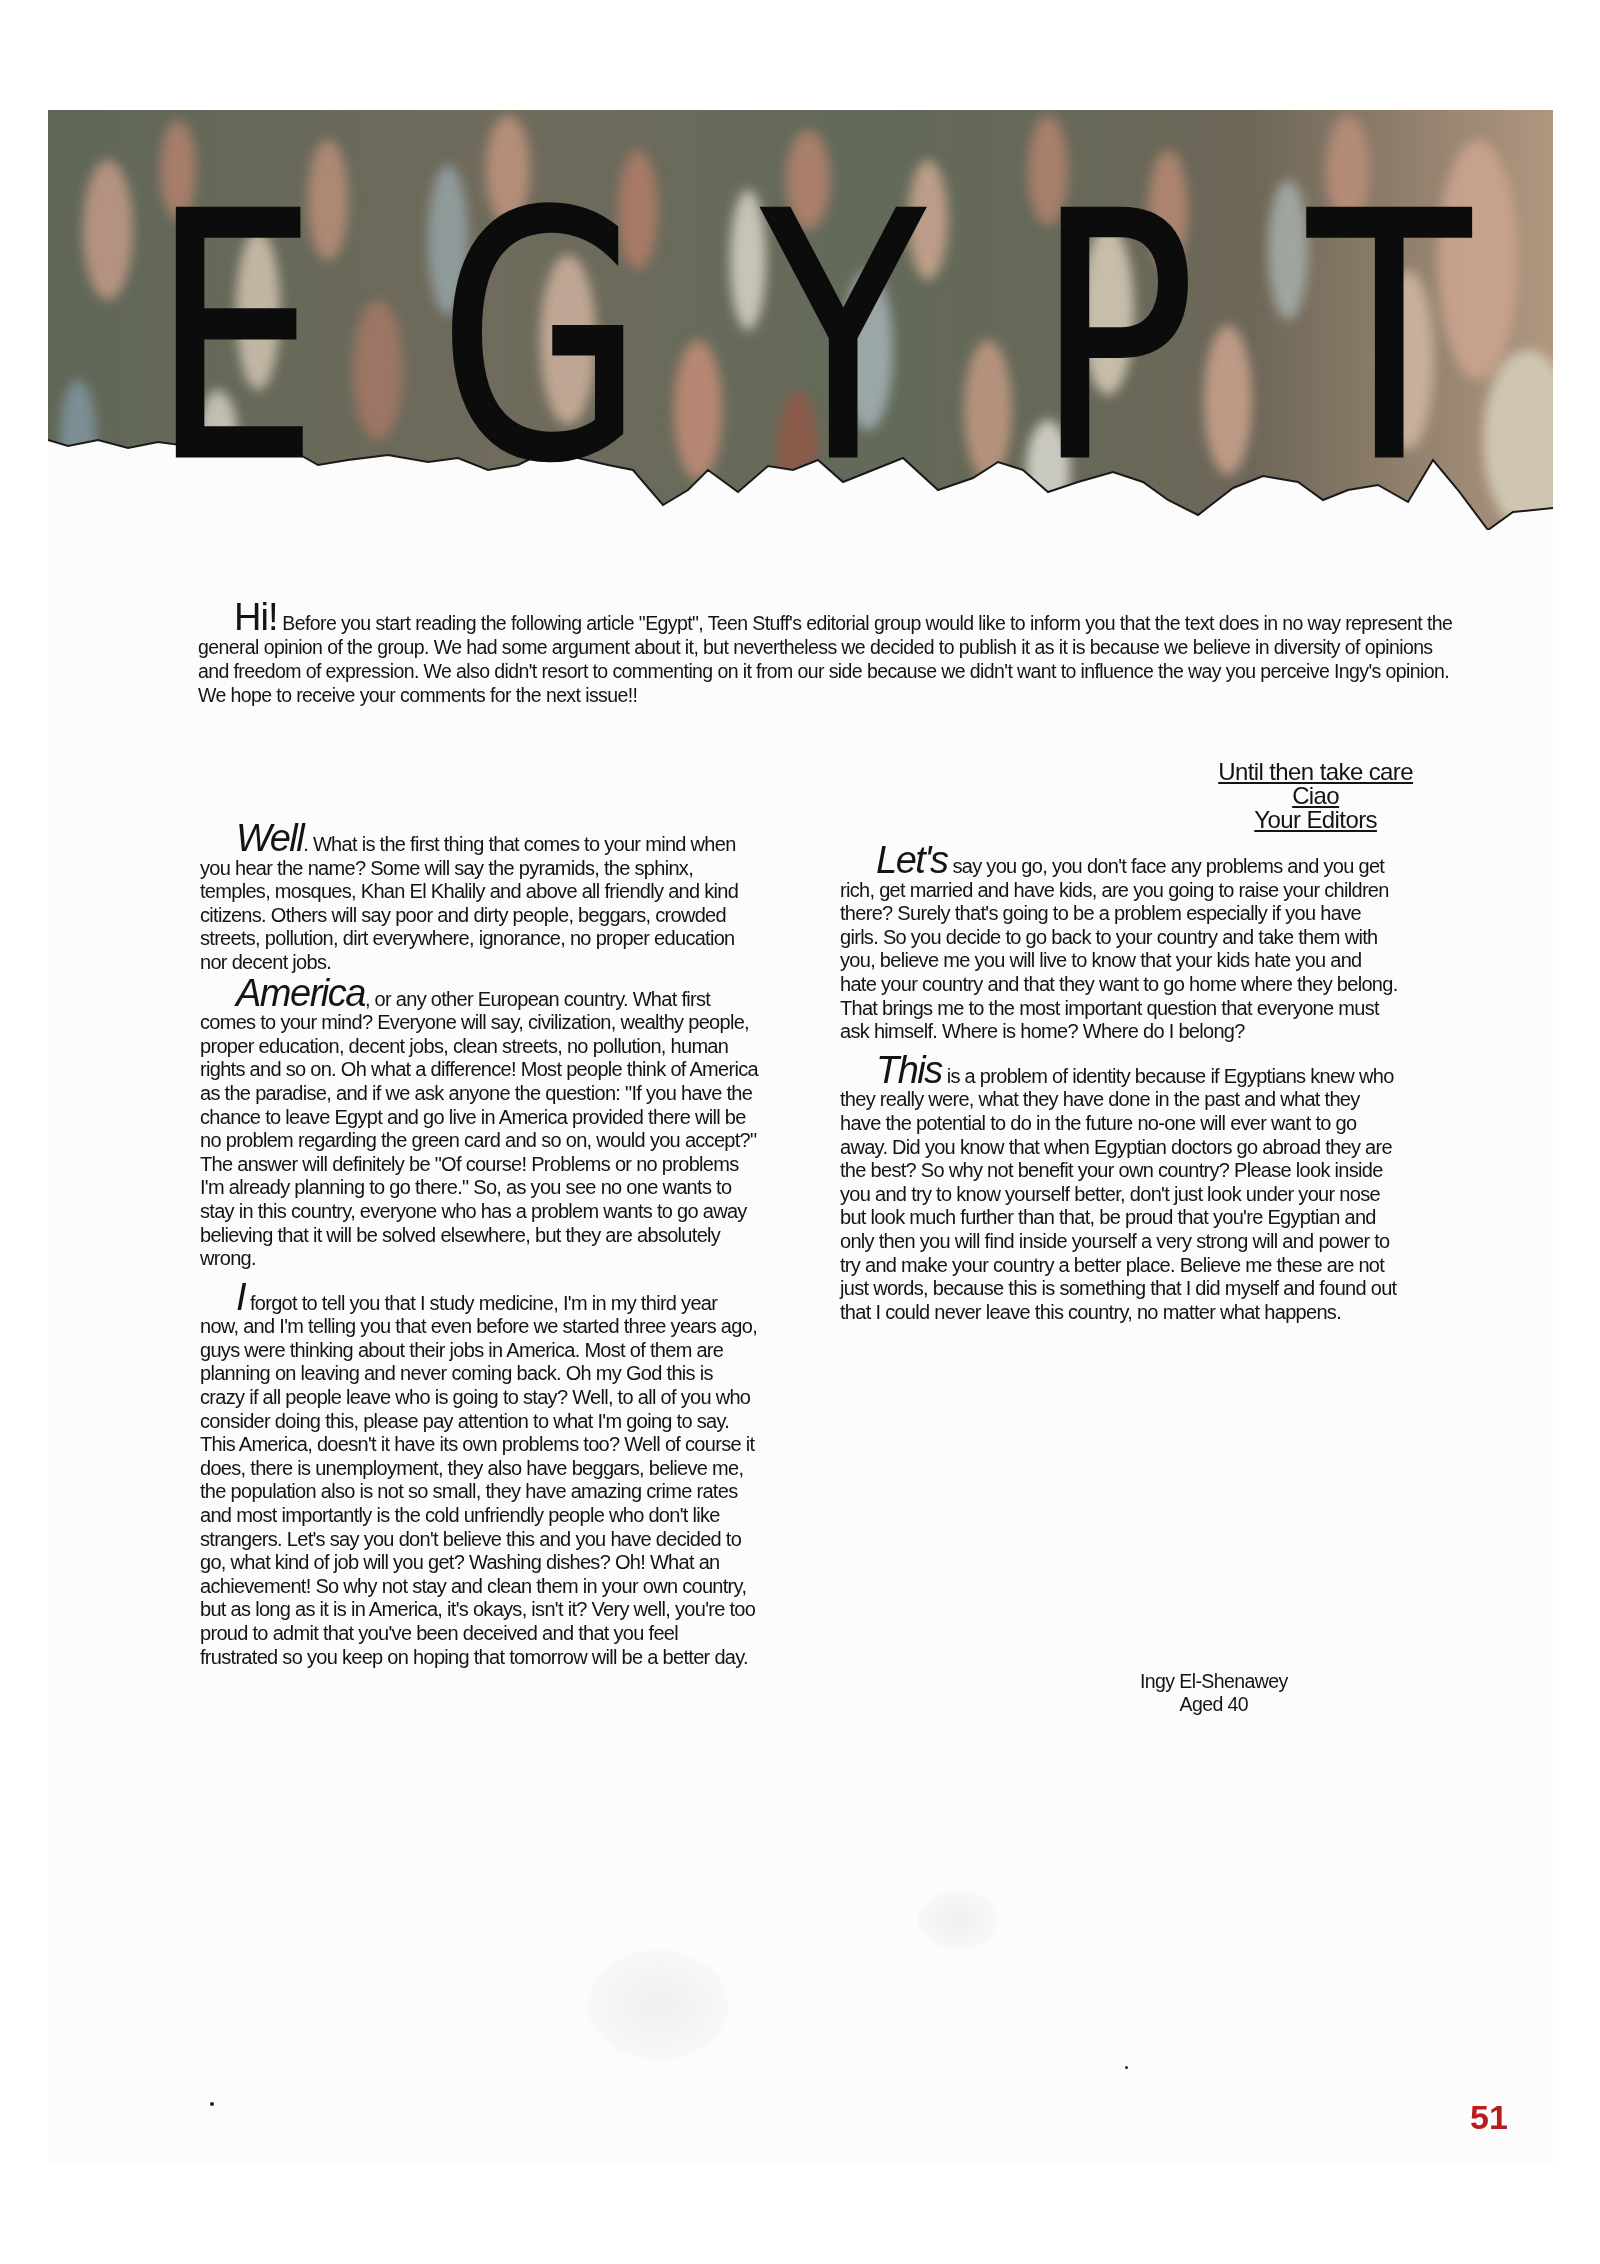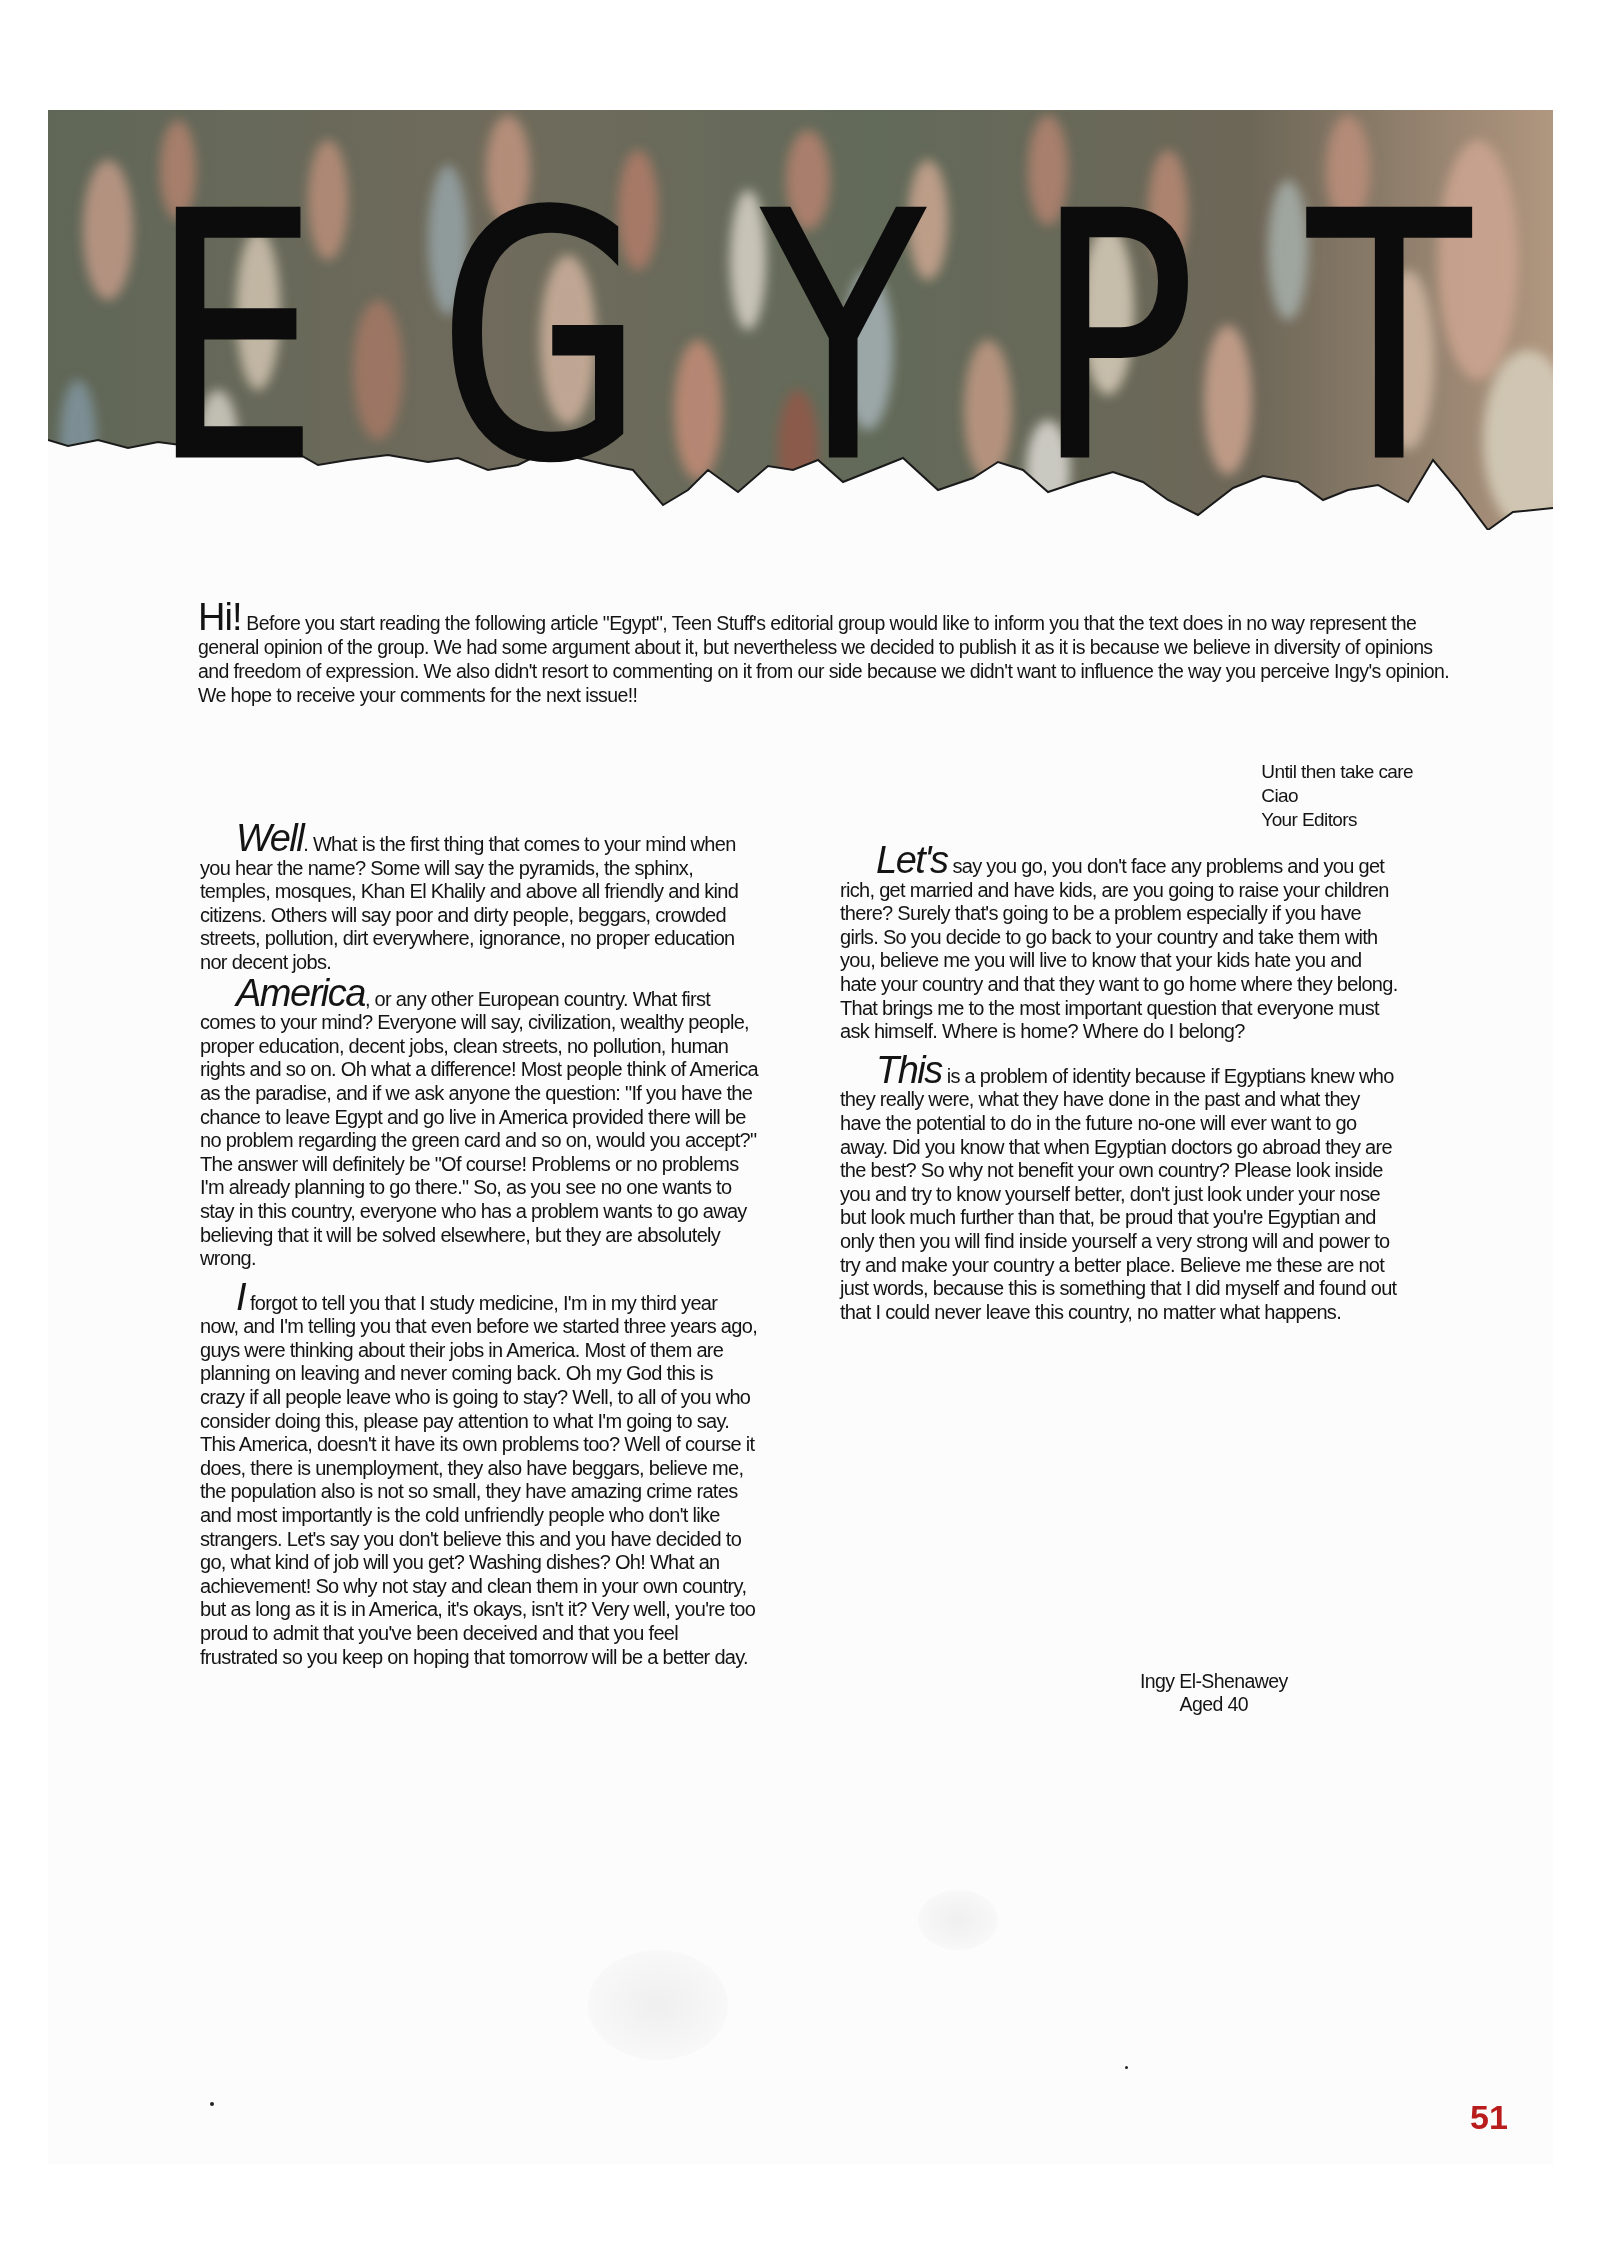--- a/index.html
+++ b/index.html
@@ -64,30 +64,32 @@
       top: 475px;
       width: 1260px;
       font-size: 19.5px;
       line-height: 24px;
       letter-spacing: -0.6px;
       text-align: left;
     }
     .intro .lead {
       font-size: 38px;
       line-height: 24px;
+      margin-left: 36px;
       letter-spacing: -1px;
     }
     .signoff {
       position: absolute;
       right: 140px;
       top: 650px;
-      text-align: left;
-      font-size: 19px;
+      text-align: center;
+      font-size: 24px;
       line-height: 24px;
       letter-spacing: -0.6px;
+      text-decoration: underline;
     }
     .signoff div { display: block; }
 
     
     .col {
       position: absolute;
       font-size: 20px;
       line-height: 23.6px;
       letter-spacing: -0.7px;
       text-align: left;

